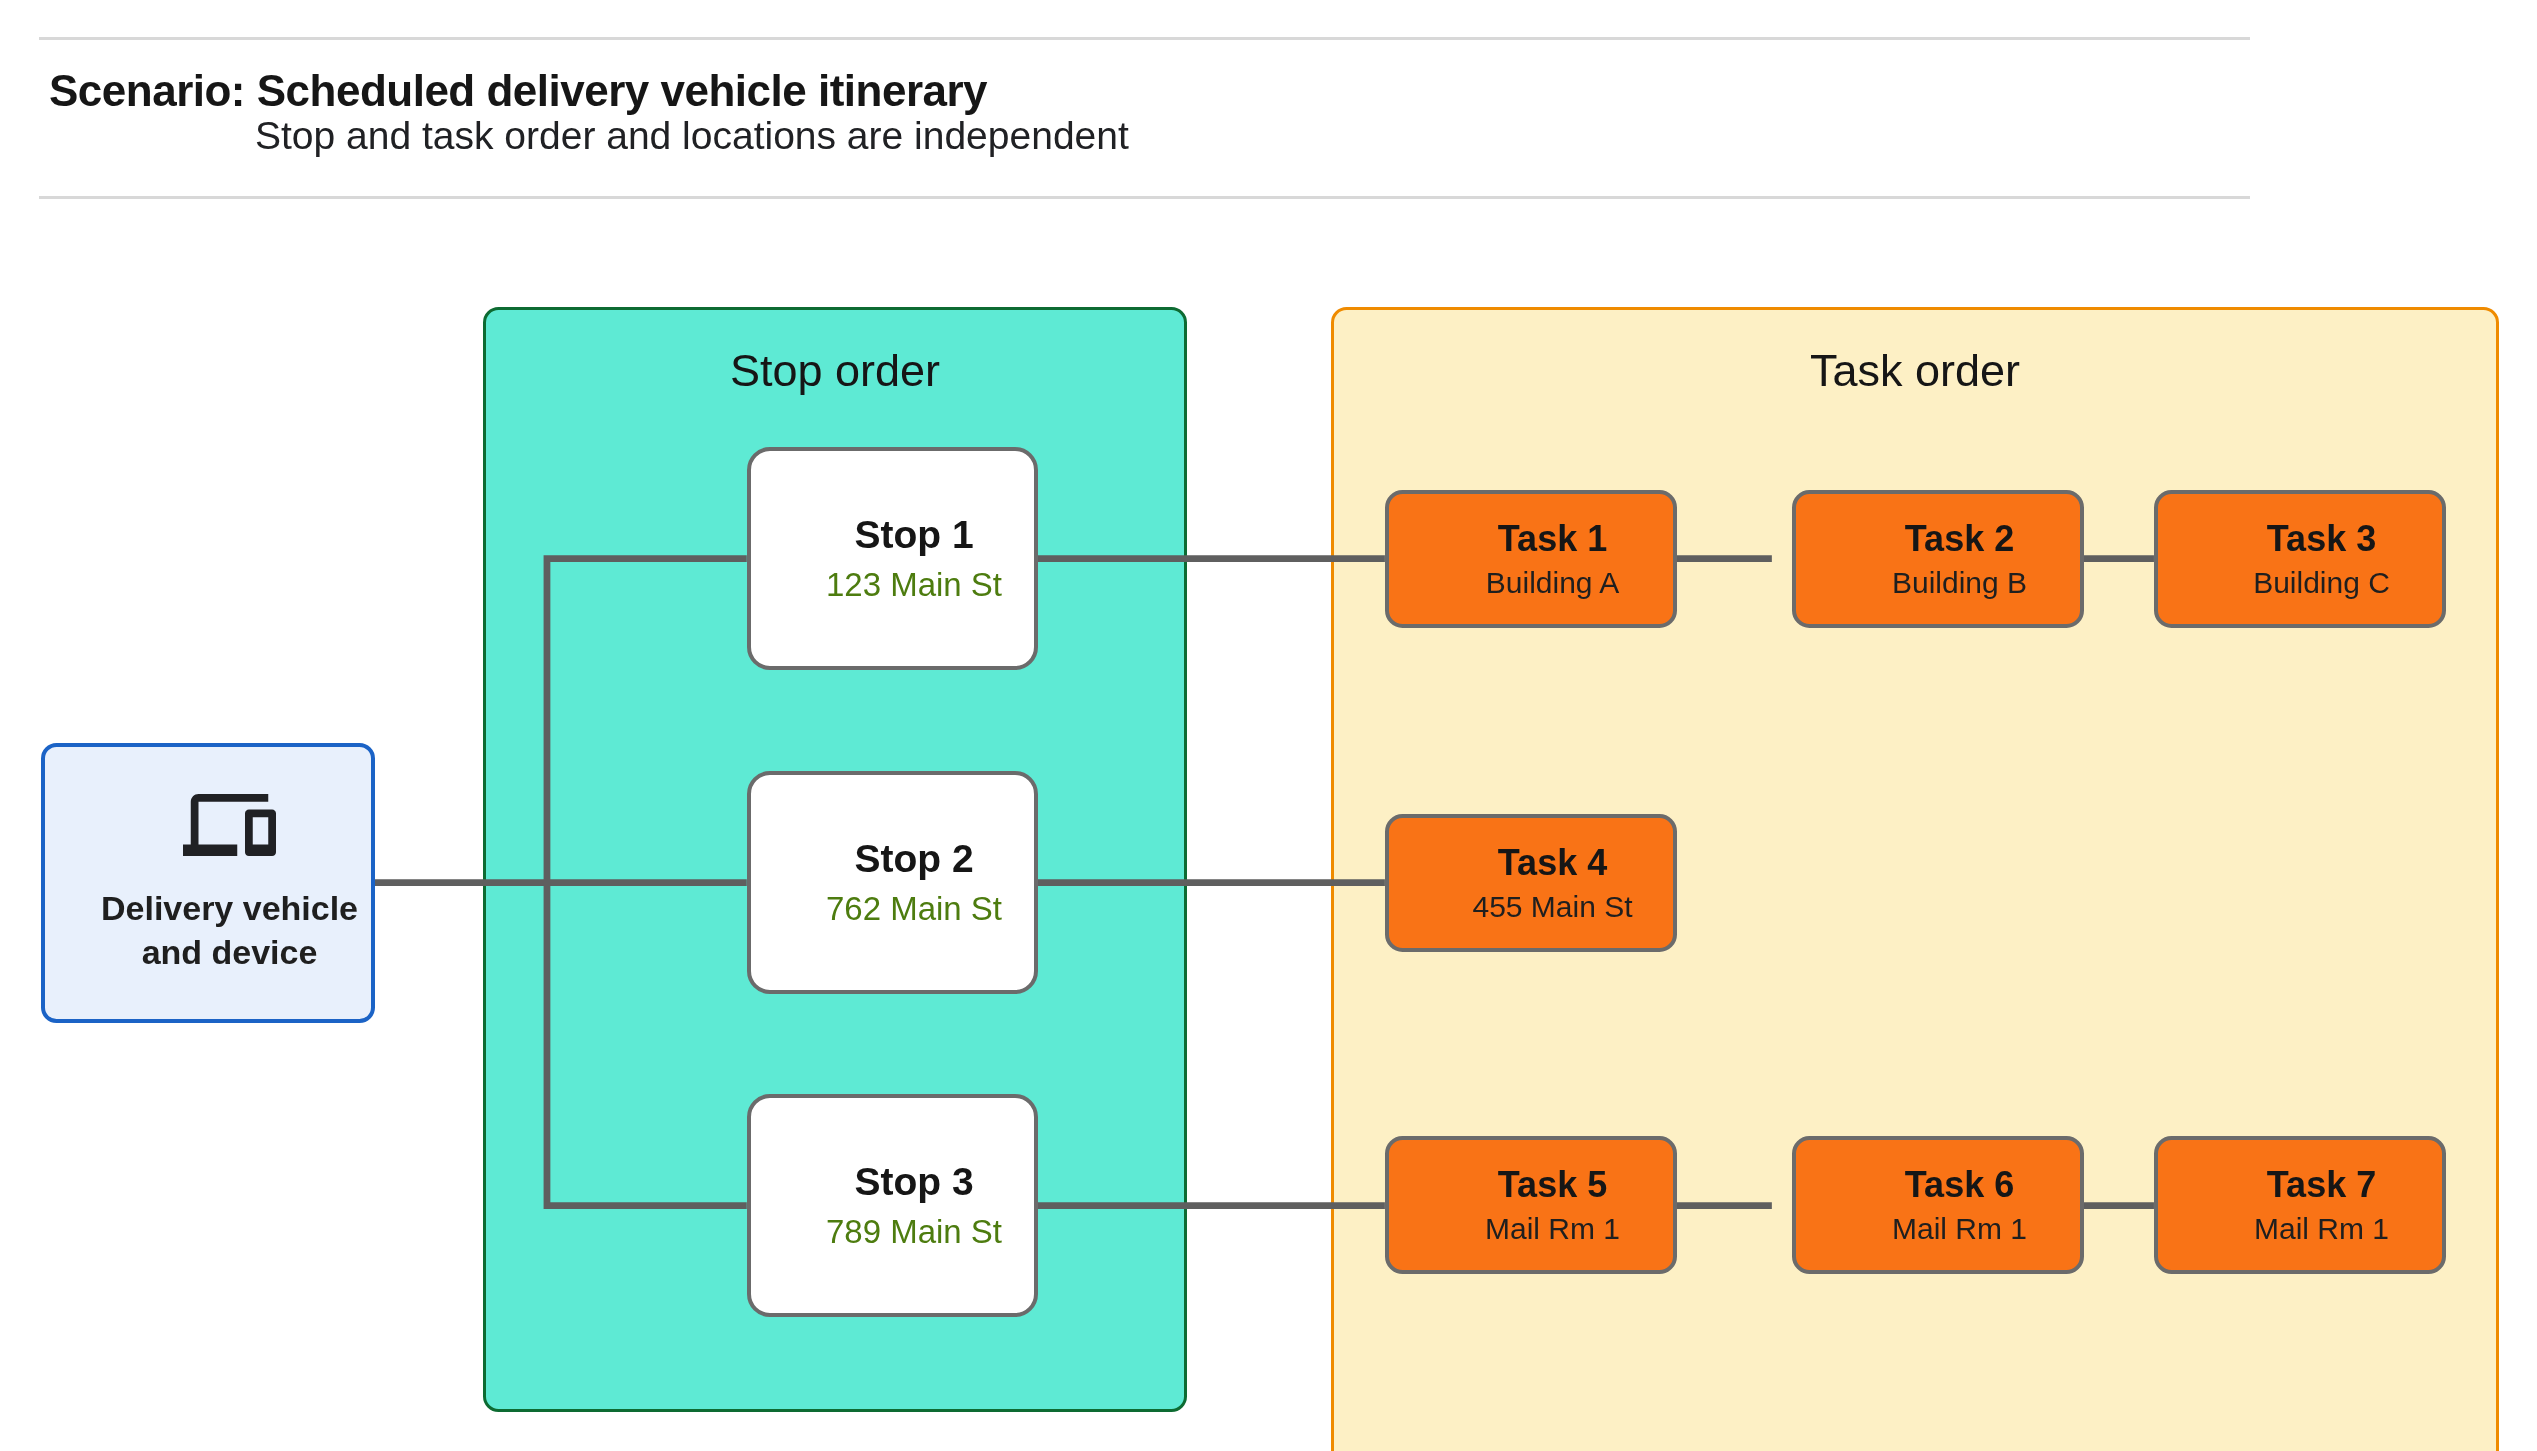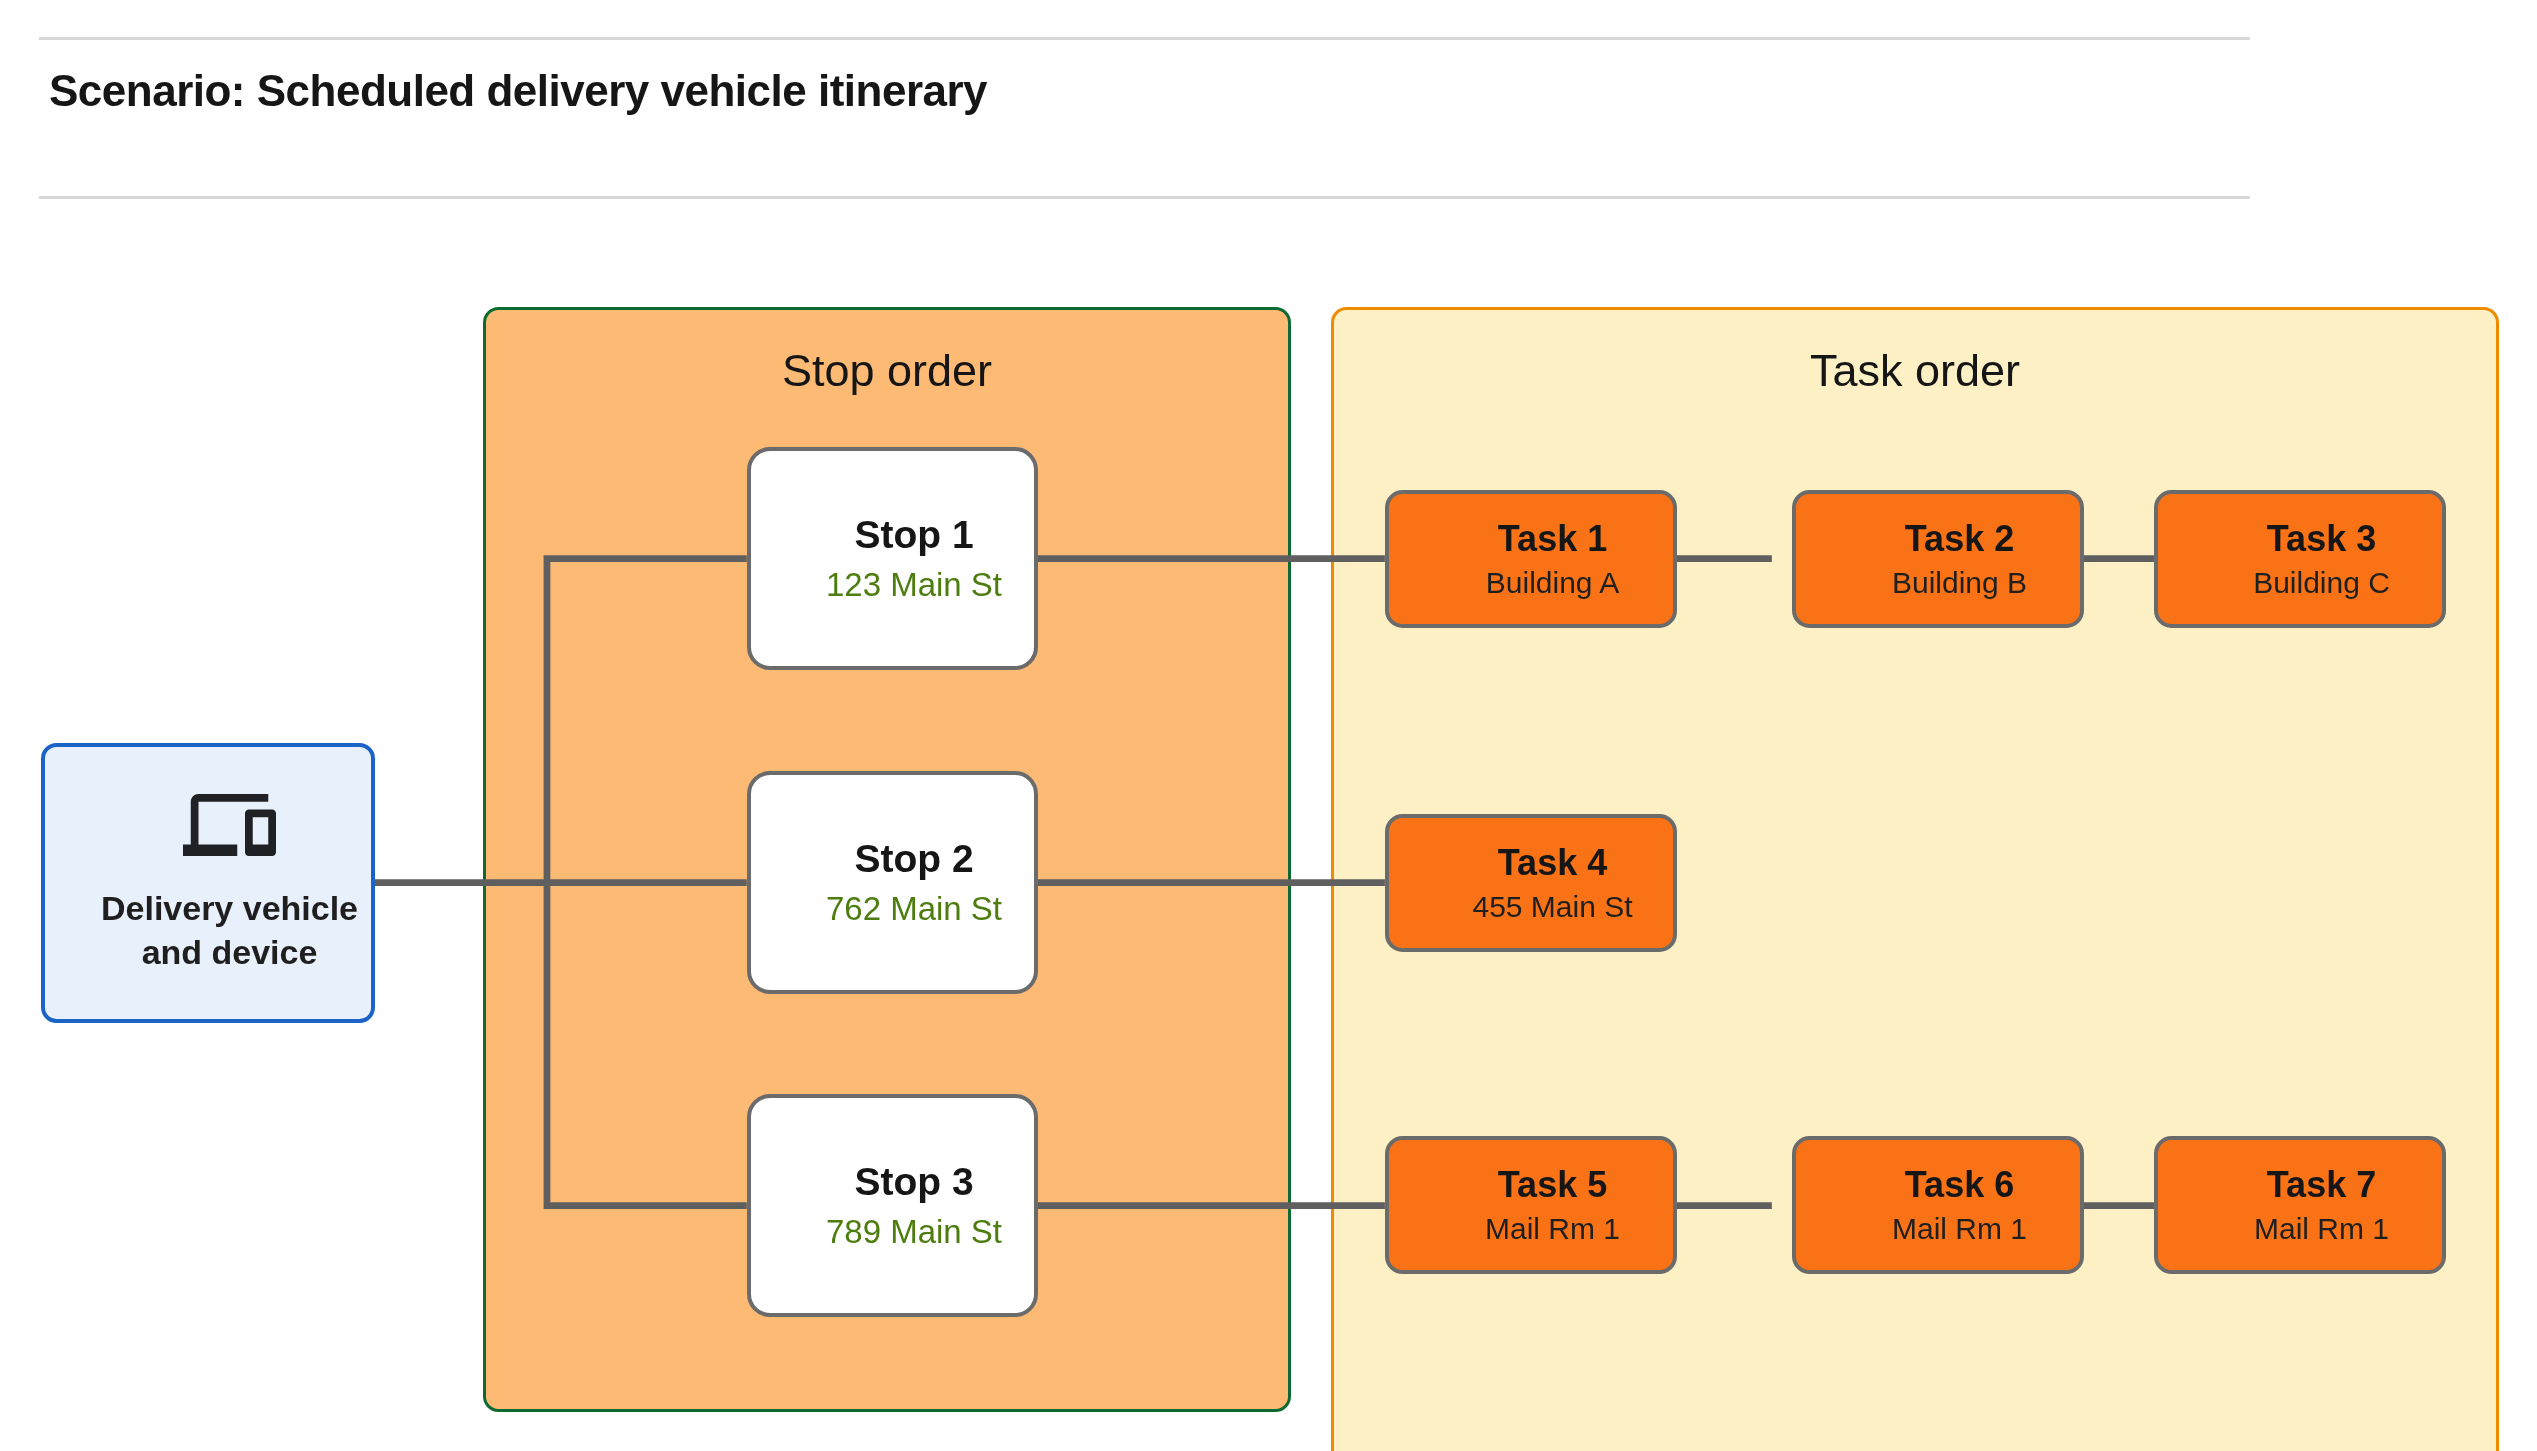--- a/index.html
+++ b/index.html
@@ -8,21 +8,21 @@
     position:relative; width:2538px; height:1452px; background:#ffffff;
     font-family:"Liberation Sans","DejaVu Sans",sans-serif; color:#1b1b1b; overflow:hidden;
   }
   .rule { position:absolute; left:39px; width:2211px; height:2.9px; background:#d8d8d8; }
   .rule-top { top:37px; }
   .rule-bottom { top:196px; }
   .title { position:absolute; left:49px; top:66px; font-size:44px; font-weight:700; color:#161616; letter-spacing:-0.5px; }
   .subtitle { position:absolute; left:255px; top:114px; font-size:39px; font-weight:400; color:#202124; }
 
   .panel { position:absolute; top:307px; border-radius:15.5px; }
-  .stop-panel  { left:483px;  width:808px;  height:1105px; background:#fdba74; border:3.9px solid #0d6b32; }
+  .stop-panel  { left:483px;  width:704px;  height:1105px; background:#5eead4; border:3.9px solid #0d6b32; }
   .task-panel  { left:1331px; width:1168px; height:1395px; background:#fdf0c5; border:3.9px solid #ef8b00; }
   .panel-title { margin-top:35px; text-align:center; font-size:45px; font-weight:400; color:#161616; }
 
   .connectors { position:absolute; left:0; top:0; z-index:2; }
 
   .node { position:absolute; z-index:3; display:flex; flex-direction:column; align-items:center; justify-content:center; text-align:center;padding-left:43px; }
 
   .delivery {
     left:41px; top:743px; width:334px; height:280px;
     background:#e8f0fc; border:4.8px solid #1b63c6; border-radius:15.5px;
@@ -51,20 +51,21 @@
   .task .node-title { font-size:36px; font-weight:700; color:#161616; }
   .task .node-sub   { font-size:30px; font-weight:400; color:#1f1f1f; }
 </style>
 </head>
 <body>
 
 <div class="page">
 
   <div class="rule rule-top"></div>
   <div class="title">Scenario: Scheduled delivery vehicle itinerary</div>
+  <div class="subtitle">Stop and task order and locations are independent</div>
   <div class="rule rule-bottom"></div>
 
   <section class="panel stop-panel">
     <h2 class="panel-title">Stop order</h2>
   </section>
 
   <section class="panel task-panel">
     <h2 class="panel-title">Task order</h2>
   </section>
 

